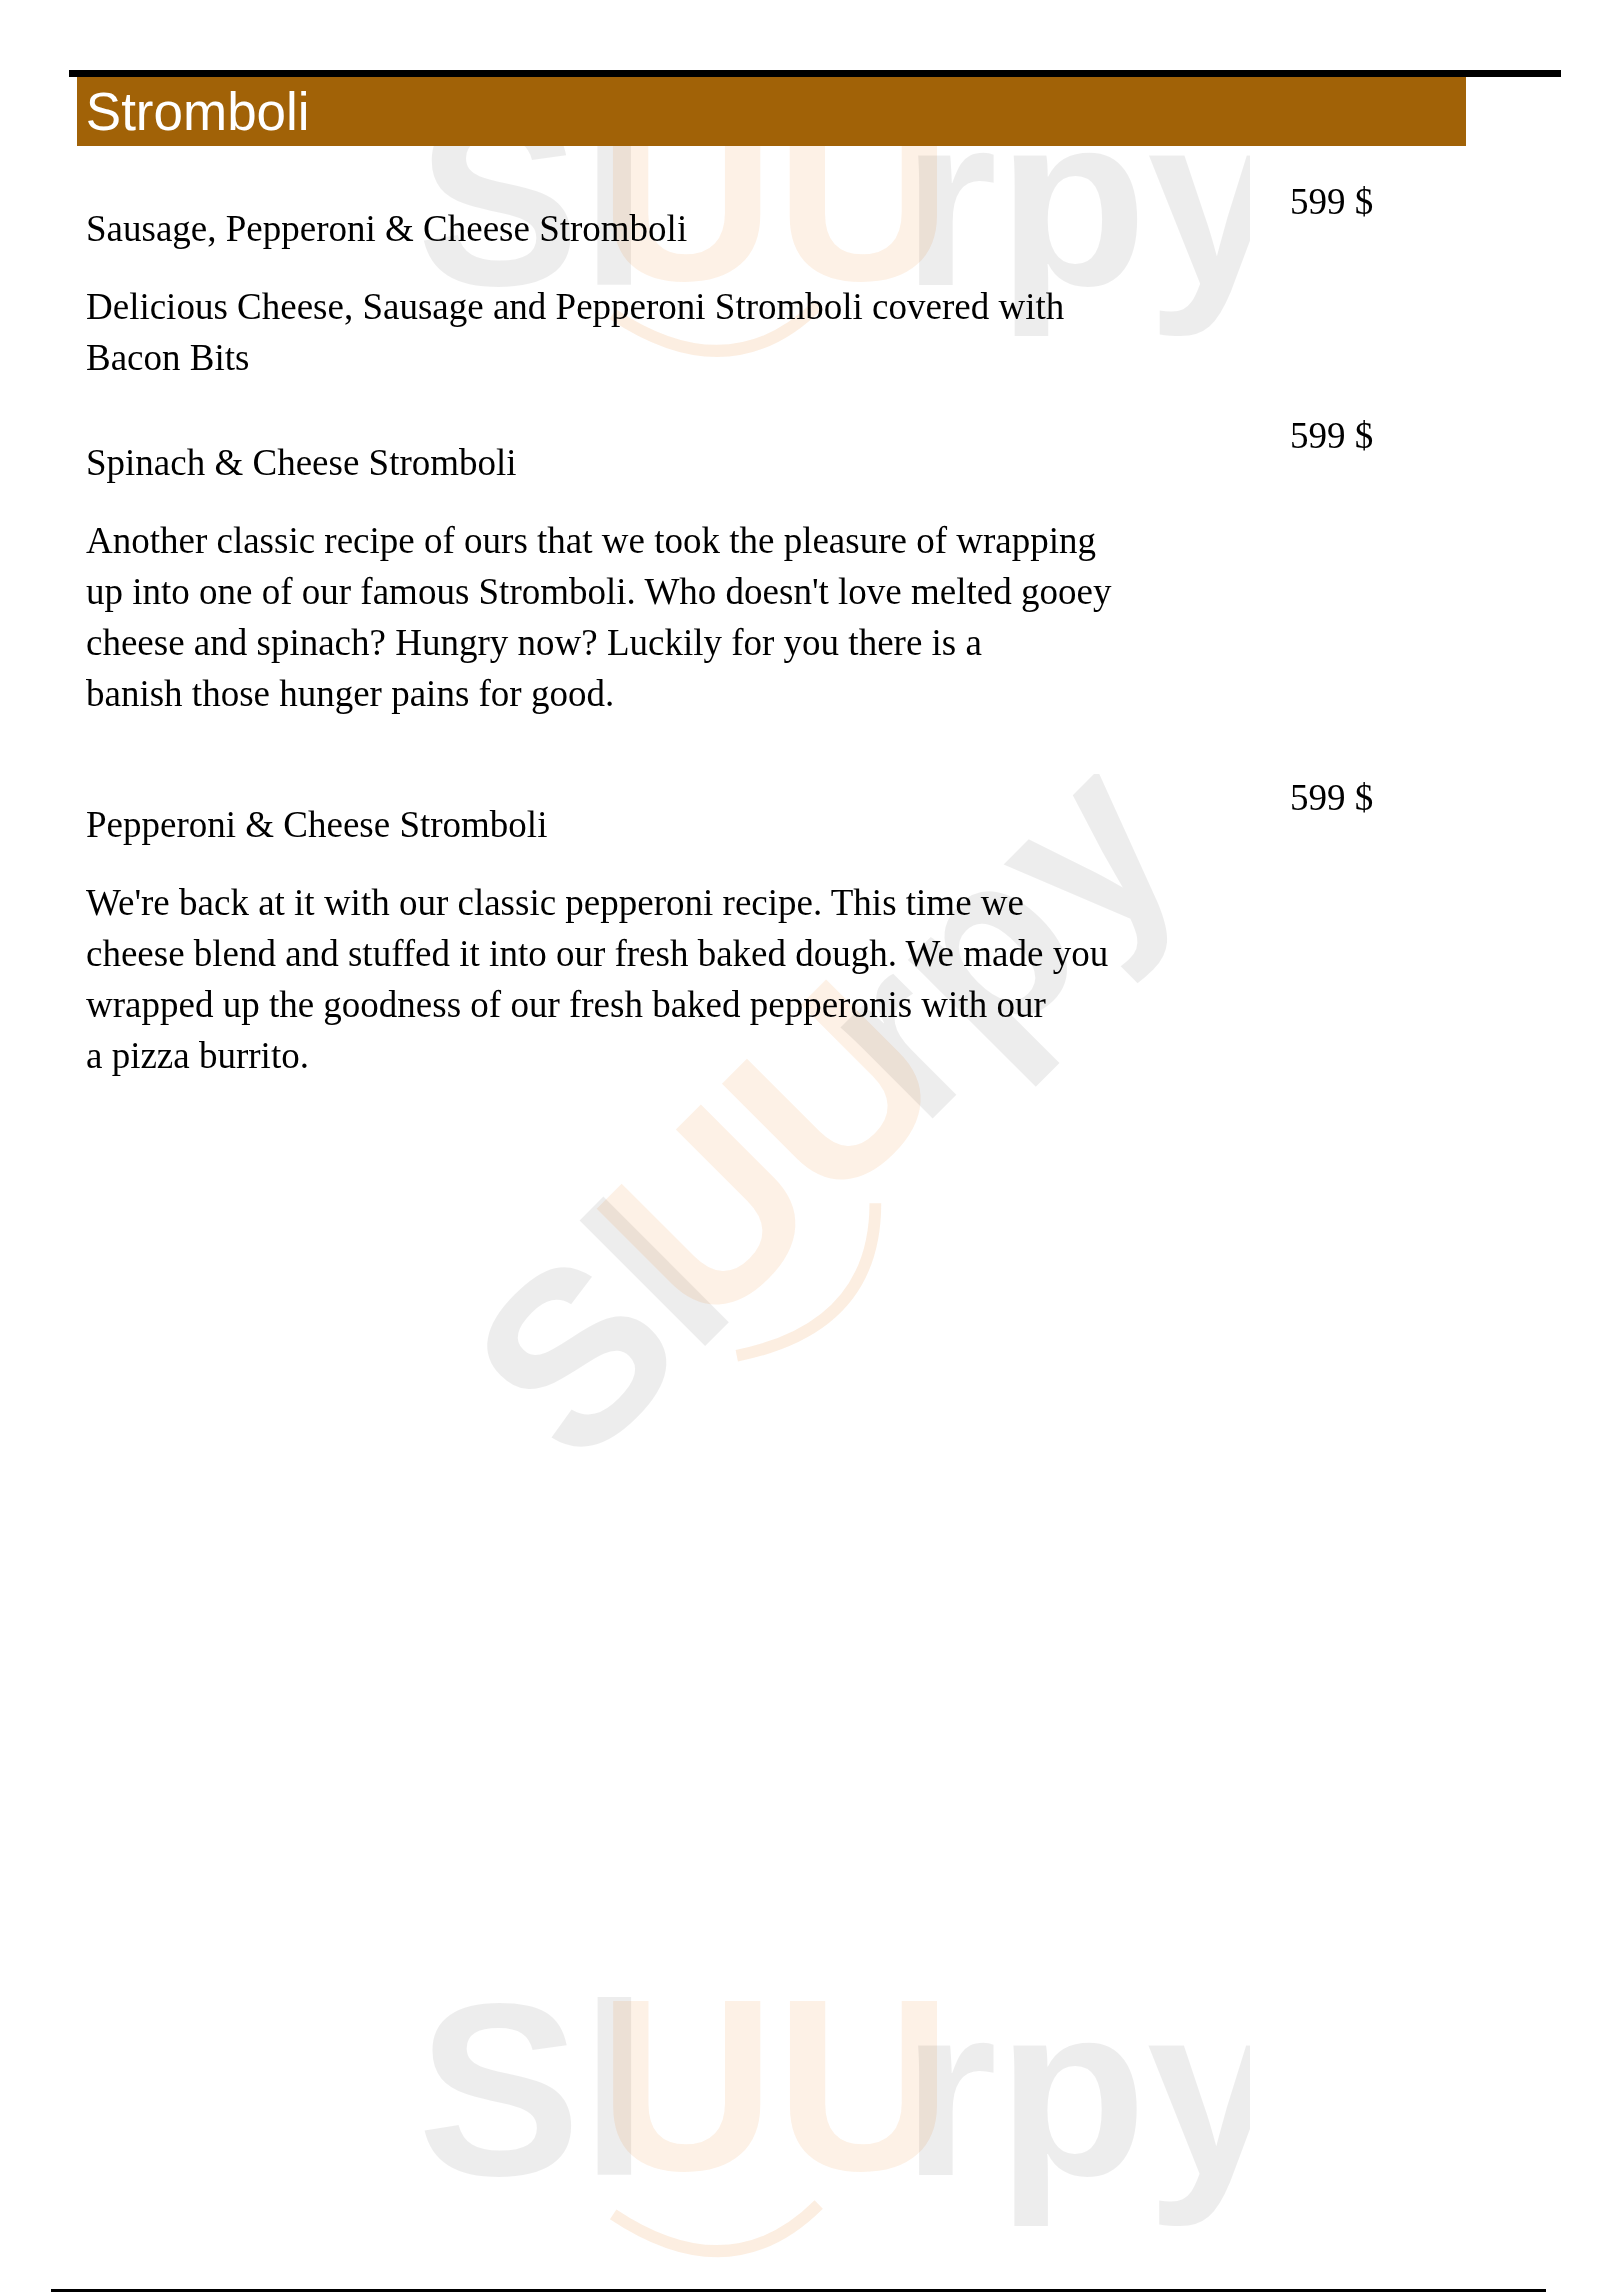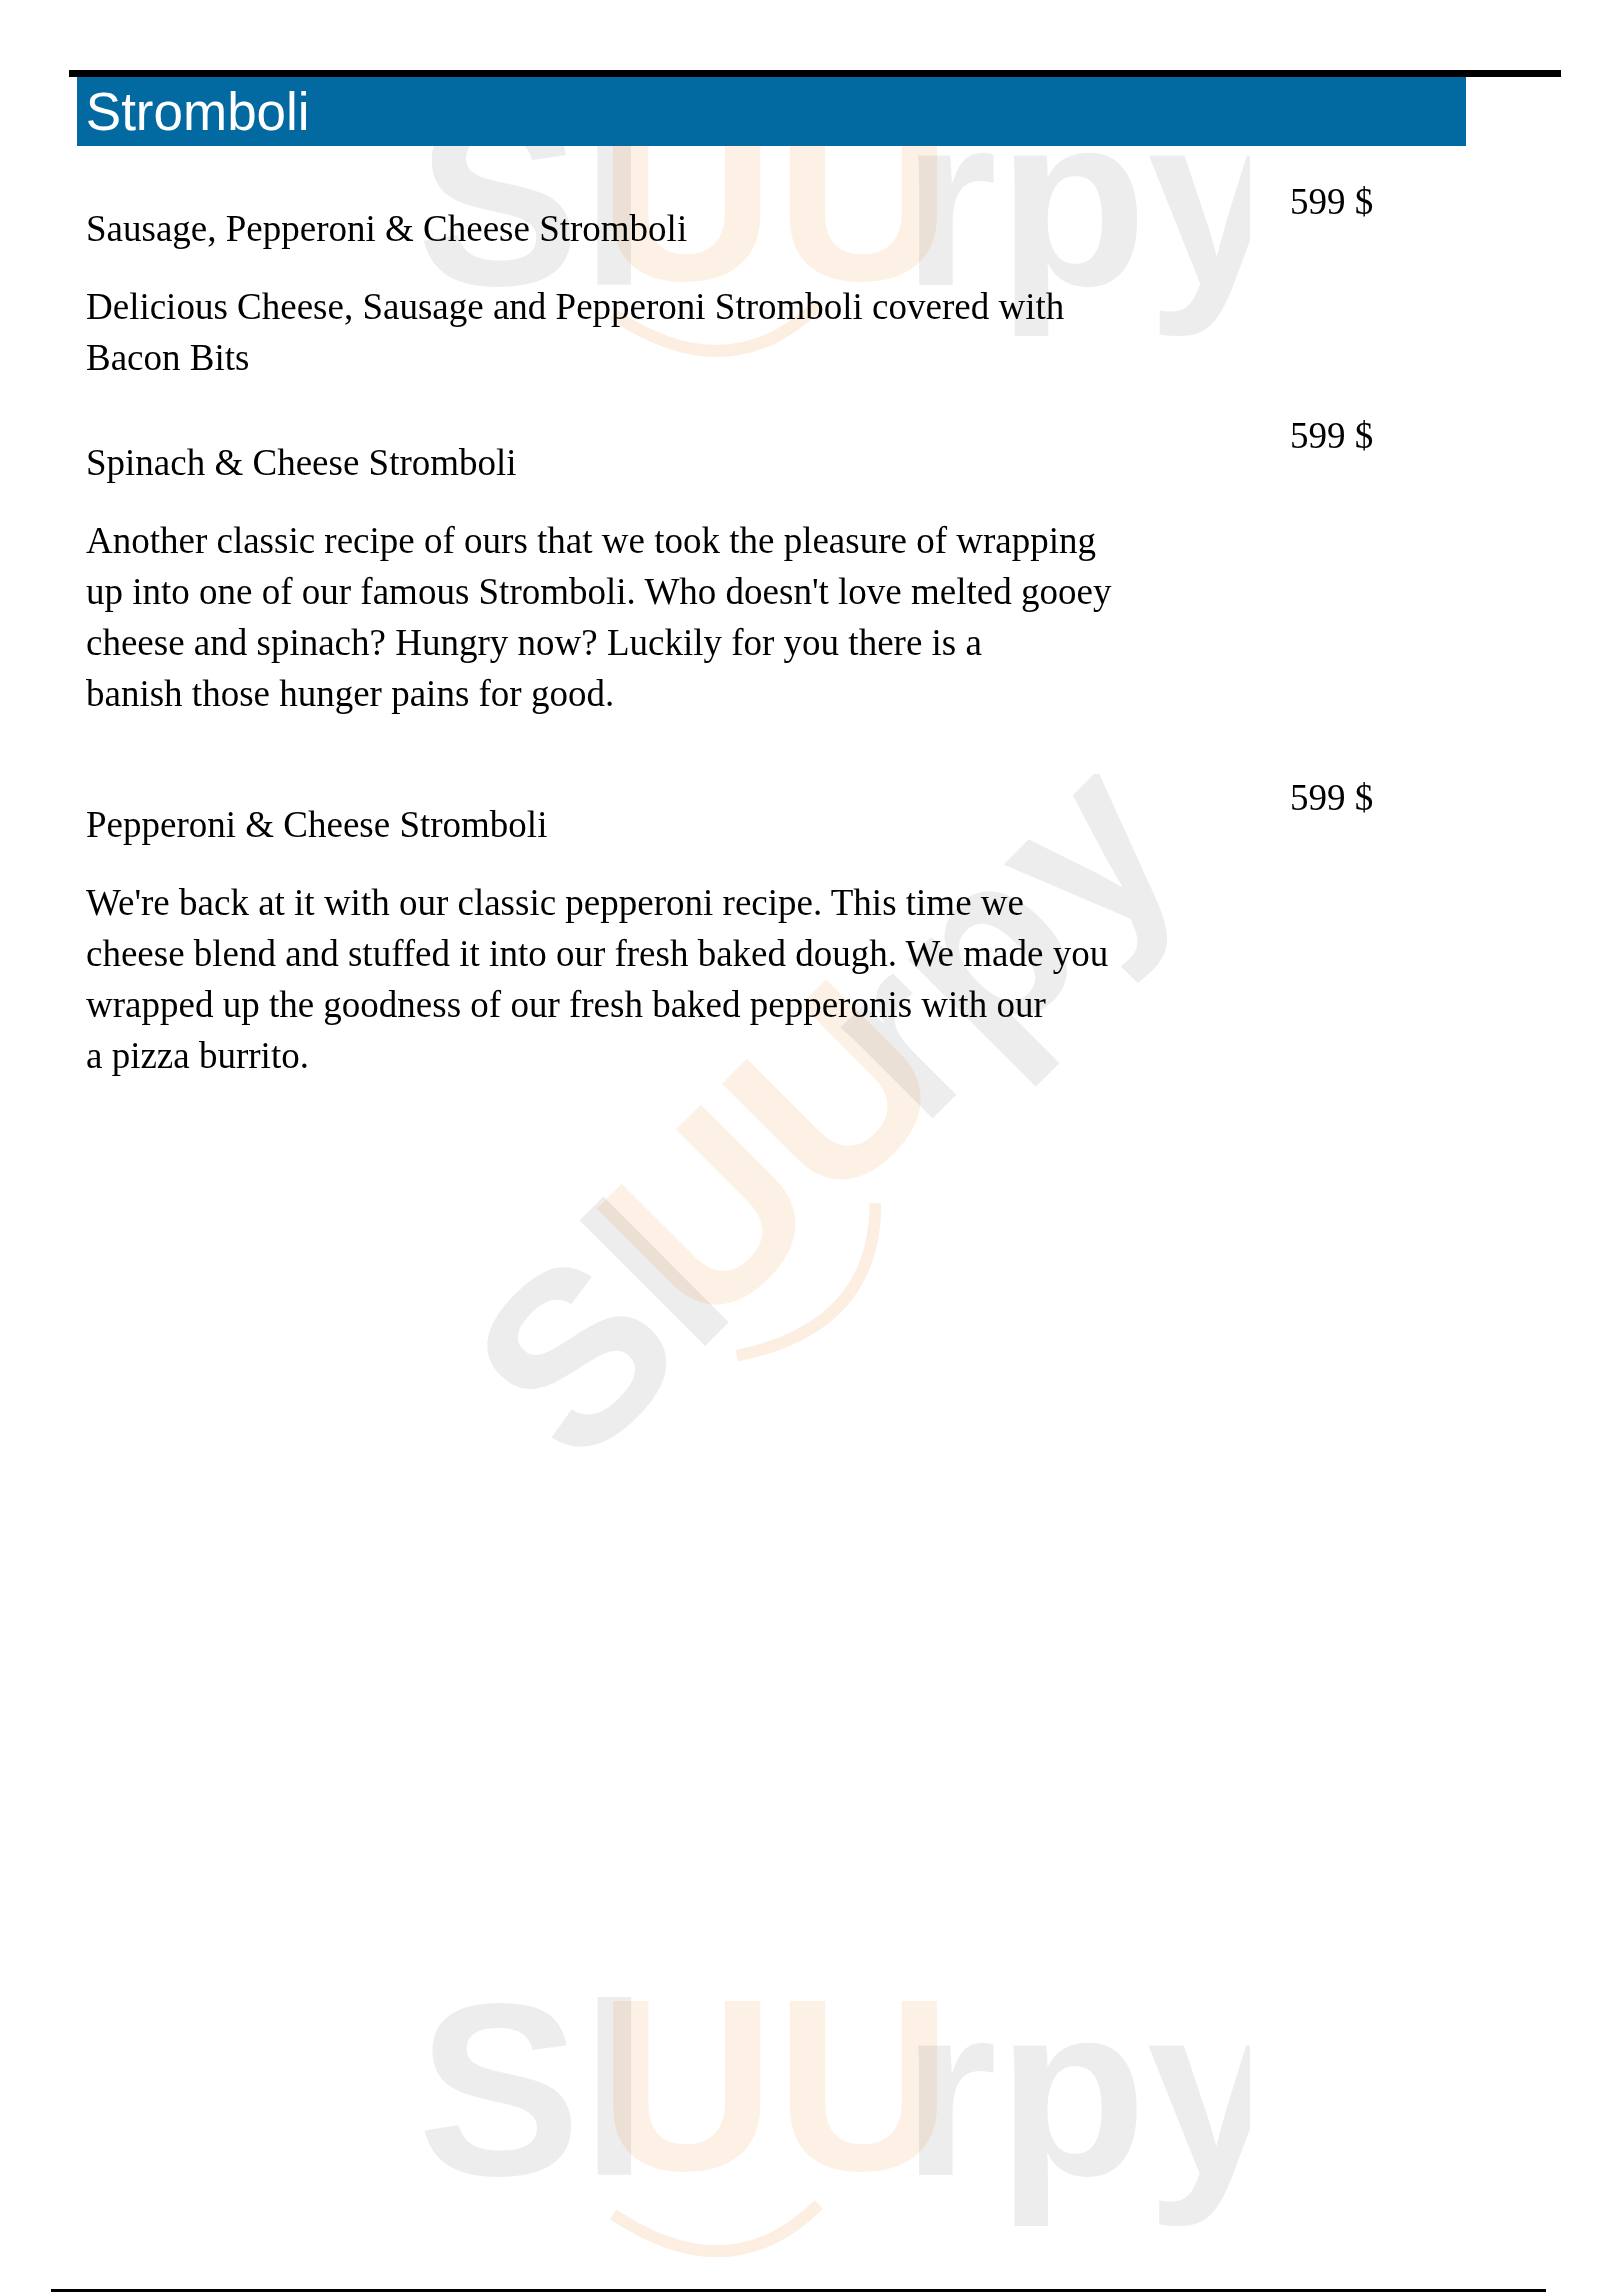--- a/index.html
+++ b/index.html
@@ -1,20 +1,20 @@
 <!DOCTYPE html>
 <html><head>
 <meta charset="utf-8">
 <style>
   html, body { margin: 0; padding: 0; background: #ffffff; }
   body { width: 1621px; height: 2293px; position: relative; overflow: hidden; }
   .page { position: absolute; left: 0; top: 0; width: 1621px; height: 2293px; }
 
   .top-rule { position: absolute; left: 69px; top: 70px; width: 1492px; height: 6.9px; background: #000; }
-  .section-bar { position: absolute; left: 77px; top: 77px; width: 1389px; height: 69px; background: #0369a1; }
+  .section-bar { position: absolute; left: 77px; top: 77px; width: 1389px; height: 69px; background: #a16207; }
   .section-title { position: absolute; left: 8.8px; top: 3.9px; font-family: "Liberation Sans", sans-serif;
     font-size: 53px; line-height: 61px; color: #ffffff; white-space: nowrap; }
 
   .item { position: absolute; left: 86px; width: 1470px; }
   .item-name, .item-desc { font-family: "Liberation Serif", serif; font-size: 37px; line-height: 51px; color: #000; margin-top: 27px; }
   .item-name { white-space: nowrap; }
   .item-desc { width: 1157px; }
   .item-desc .line { display: block; white-space: nowrap; }
   .item-price { position: absolute; left: 1204px; top: 0; font-family: "Liberation Serif", serif;
     font-size: 37px; line-height: 51px; color: #000; white-space: nowrap; }

